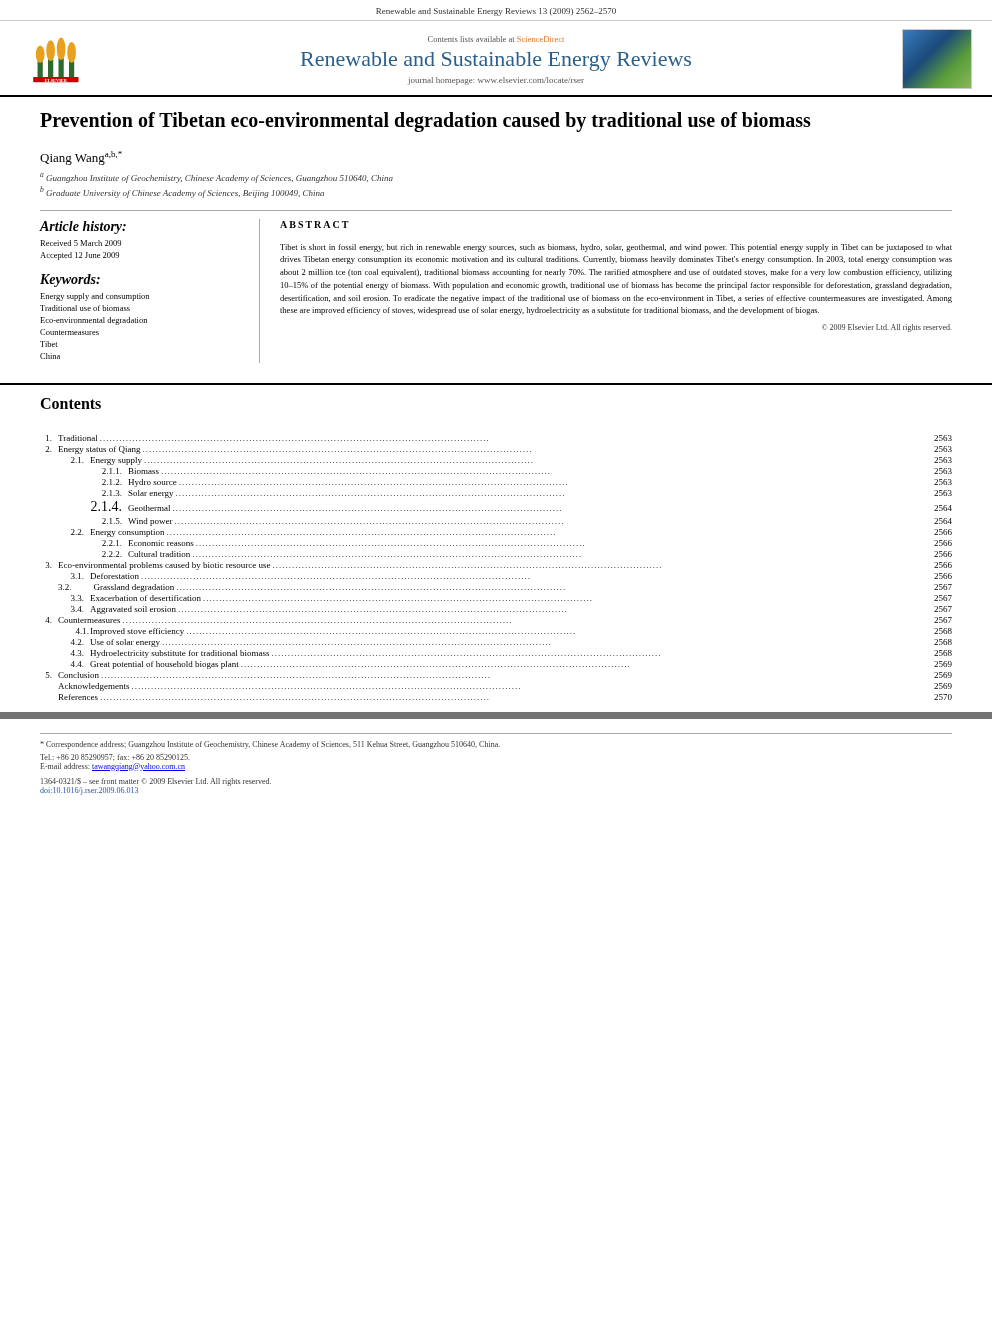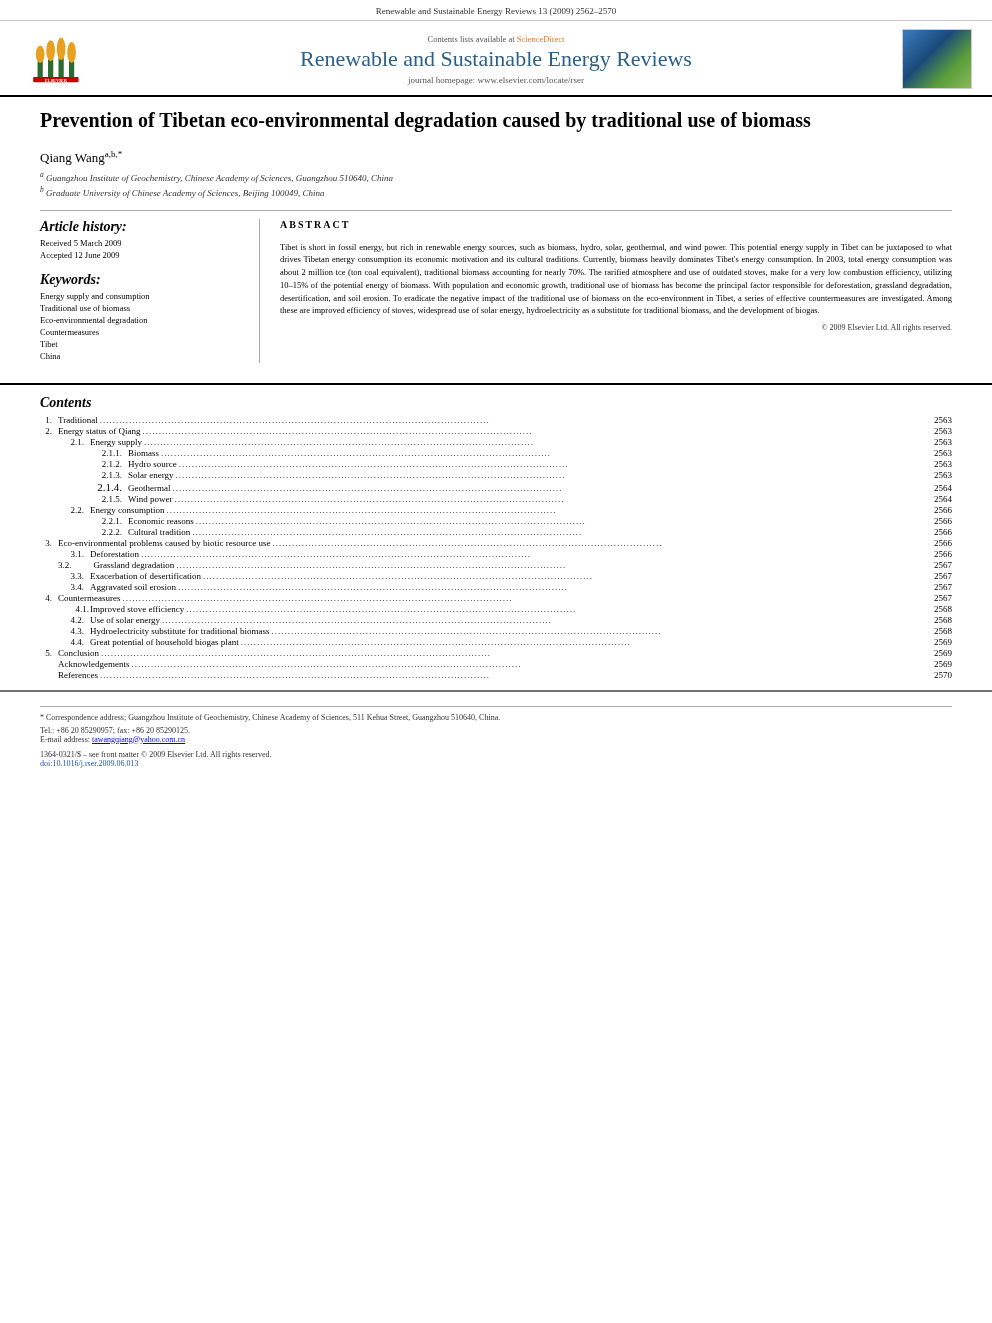--- a/index.html
+++ b/index.html
@@ -154,24 +154,23 @@
       margin-top: 6px;
       color: #333;
     }
     
     .contents-section {
       padding: 10px 40px 0 40px;
       border-top: 2px solid #000;
       margin-top: 10px;
     }
     .contents-title {
-      font-size: 14px;
+      font-size: 16px;
       font-weight: bold;
-      margin-bottom: 4px;
-      font-style: italic;
+      margin-bottom: 20px;
     }
     .toc-row {
       display: flex;
       align-items: baseline;
       margin-bottom: 1px;
     }
     .toc-text {
       flex: 1;
       font-size: 9px;
       display: flex;
@@ -189,21 +188,21 @@
       padding: 0 2px;
     }
     .toc-page {
       font-size: 9px;
       white-space: nowrap;
     }
     
     .footer-section {
       margin-top: 10px;
       padding: 8px 40px 8px 40px;
-      border-top: 2px solid #737373;
+      border-top: 7px solid #737373;
       font-size: 8px;
       color: #333;
     }
     .footer-correspondence {
       margin-bottom: 4px;
     }
     .footer-license {
       margin-top: 6px;
       font-size: 8px;
     }
@@ -352,21 +351,21 @@
           <span style="min-width:38px;text-align:right;padding-right:6px;font-size:9px;">2.1.3.</span>
           <div class="toc-text">
         <span class="toc-title-text">Solar energy</span>
         <span class="dots-fill">........................................................................................................................</span>
         <span class="toc-page">2563</span>
       </div>
         </div>
         <div class="toc-row">
           <span style="min-width:18px;"></span>
           <span style="min-width:32px;"></span>
-          <span style="min-width:38px;text-align:right;padding-right:6px;font-size:11px;">2.1.4.</span>
+          <span style="min-width:38px;text-align:right;padding-right:6px;font-size:14px;">2.1.4.</span>
           <div class="toc-text">
         <span class="toc-title-text">Geothermal</span>
         <span class="dots-fill">........................................................................................................................</span>
         <span class="toc-page">2564</span>
       </div>
         </div>
         <div class="toc-row">
           <span style="min-width:18px;"></span>
           <span style="min-width:32px;"></span>
           <span style="min-width:38px;text-align:right;padding-right:6px;font-size:9px;">2.1.5.</span>

